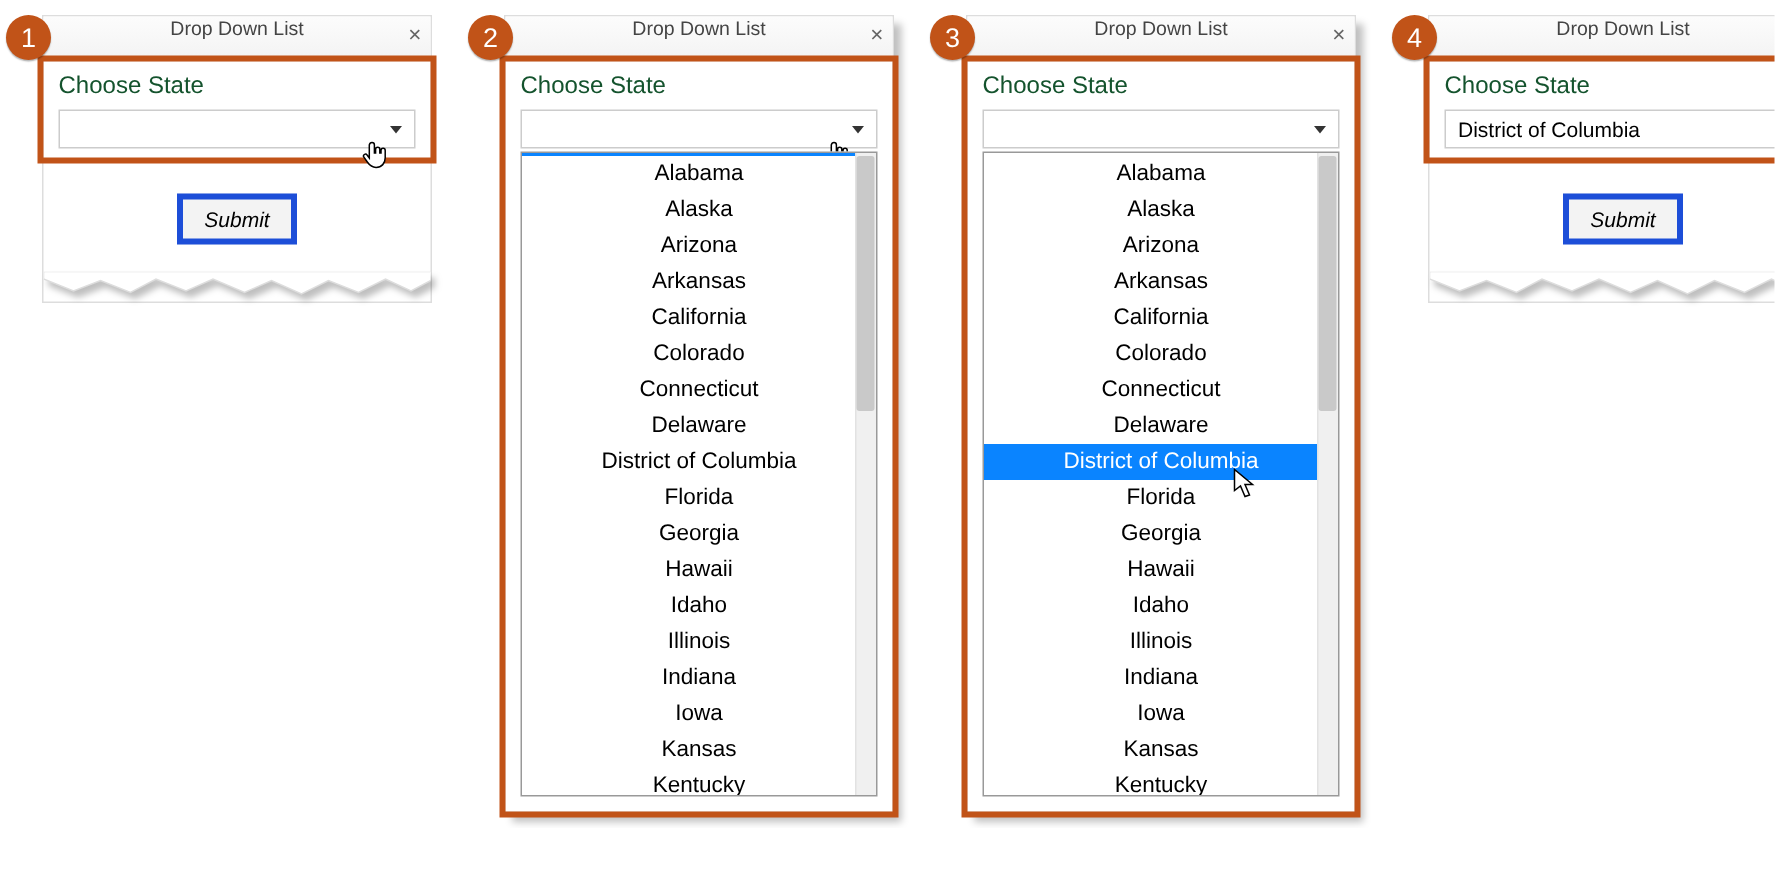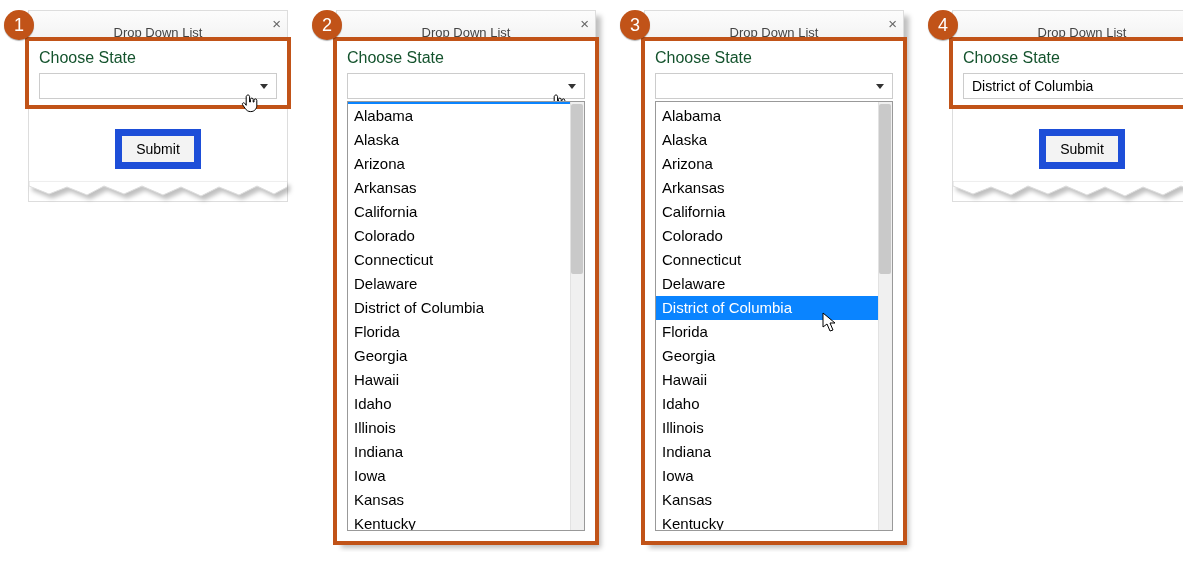--- a/index.html
+++ b/index.html
@@ -43,21 +43,21 @@
     position: relative;
   }
   .window.short .body-area { height: 140px; }
   .window.tall  .body-area { height: 500px; }
 
   .titlebar {
     height: 30px;
     background: linear-gradient(#fcfcfc,#f3f3f3);
     border-bottom: 1px solid #e5e5e5;
     display: flex;
-    align-items: flex-end;
+    align-items: flex-start;
     justify-content: center;
     color: #444;
     font-size: 13px;
     position: relative;
   }
   .titlebar .close {
     position: absolute;
     right: 6px;
     top: 4px;
     font-size: 15px;
@@ -108,22 +108,23 @@
   }
 
   .submit-row {
     margin-top: 30px;
     display: flex;
     justify-content: center;
   }
   .submit-btn {
     padding: 5px 14px;
     background: #f3f3f3;
-    border: 7px solid #1d4ed8;
+    border: 4px solid #1d4ed8;
     font-size: 14px;
+    font-style: italic;
   }
 
   
   .torn {
     height: 20px;
     width: 100%;
     position: relative;
     overflow: hidden;
     filter: drop-shadow(3px 4px 2px rgba(0,0,0,0.25));
   }
@@ -136,20 +137,21 @@
     font-size: 15px;
     position: relative;
     height: 430px;
     overflow: hidden;
     margin-top: 2px;
   }
   .listbox .item {
     padding: 1px 6px;
     line-height: 22px;
     white-space: nowrap;
+    text-align: center;
   }
   .listbox .item.highlight {
     background: #0a84ff;
     color: #fff;
   }
   .listbox .scrolltrack {
     position: absolute;
     right: 0;
     top: 0;
     bottom: 0;

